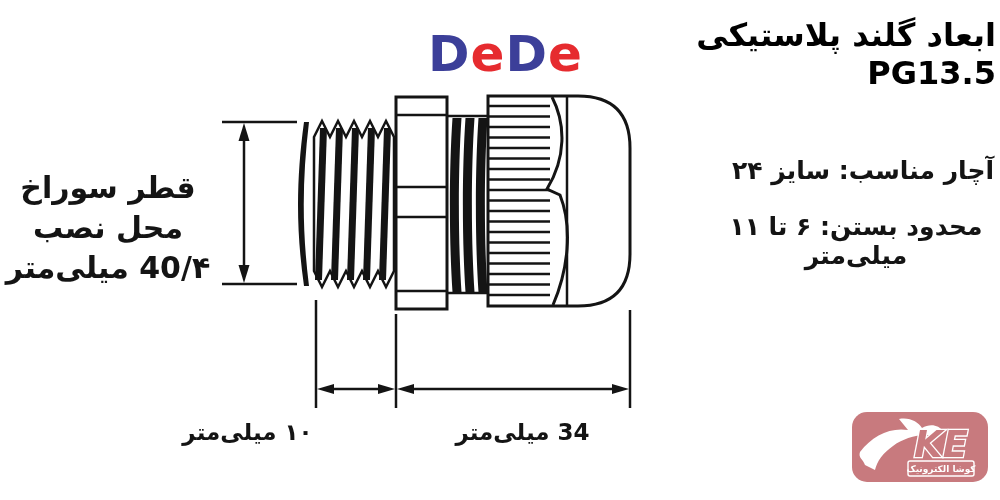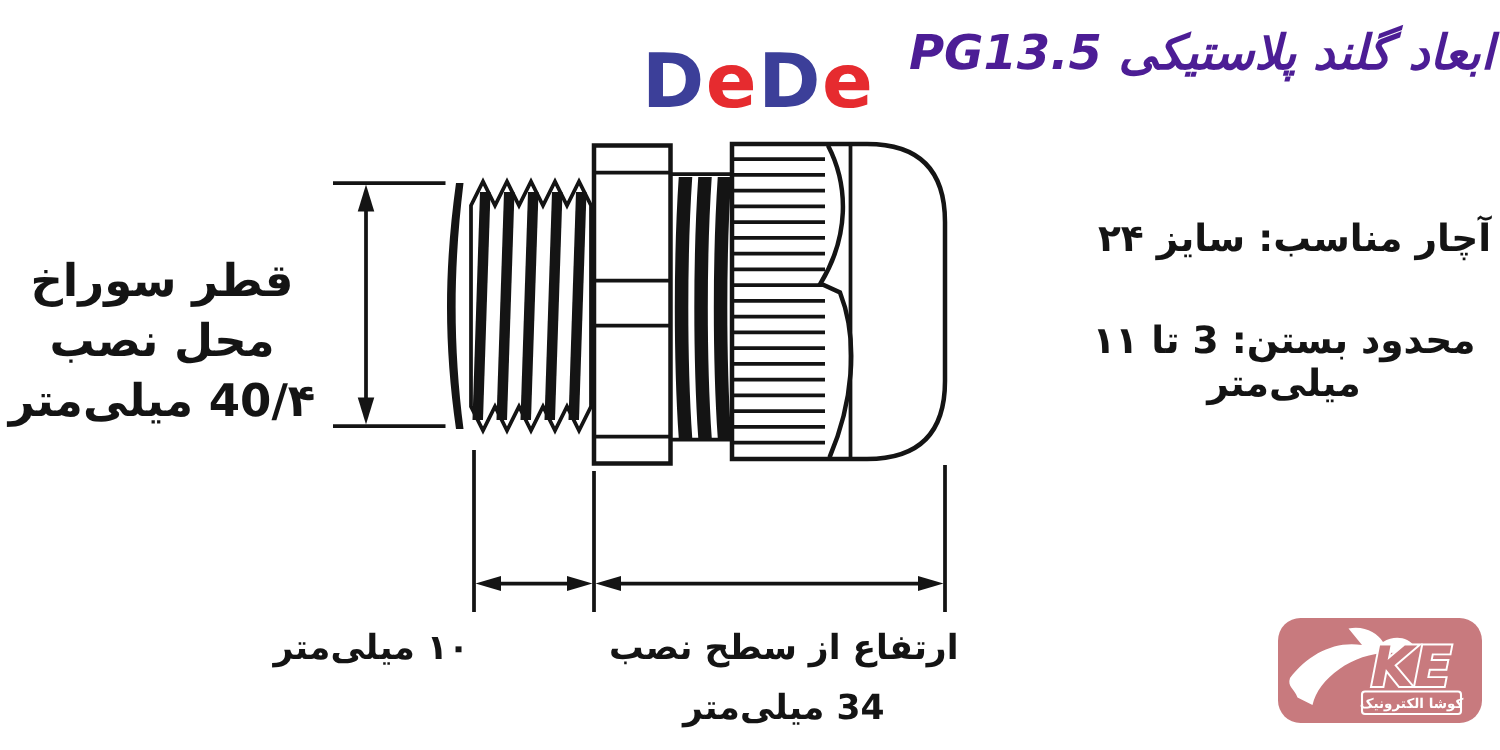--- a/index.html
+++ b/index.html
@@ -5,37 +5,36 @@
   html,body{margin:0;padding:0;}
   body{
     width:1000px;height:500px;position:relative;background:#ffffff;
     font-family:"DejaVu Sans","Liberation Sans",sans-serif;
     overflow:hidden;
   }
   .abs{position:absolute;}
   .title{
     top:16px;right:4px;width:420px;
     direction:rtl;text-align:right;
-    font-size:32px;font-weight:800;color:#4c1d95;
+    font-size:32px;font-weight:800;color:#000000;
     letter-spacing:0px;
-    font-style:italic;
   }
   .brand{
     top:26px;left:416px;width:160px;
     font-size:50px;font-weight:800;text-align:left;
     letter-spacing:1px;line-height:56px;margin-left:12px;
   }
   .brand .b{color:#3c3f99;}
   .brand .r{color:#e62b2f;}
   .fa-label{
     direction:rtl;text-align:center;
     color:#141414;font-weight:700;
   }
   .hole-label{top:168px;left:0px;width:216px;font-size:30px;line-height:40px;}
-  .wrench-label{top:144px;left:730px;width:266px;font-size:25px;}
+  .wrench-label{top:156px;left:730px;width:266px;font-size:25px;}
   .clamp-label{top:212px;left:716px;width:280px;font-size:25px;}
   .thread-space-label{top:412px;left:100px;width:295px;font-size:23px;line-height:40px;}
   .height-label{top:412px;left:400px;width:245px;font-size:23px;line-height:40px;}
   .drawing-svg{top:80px;left:200px;}
   .badge-svg{top:412px;left:852px;}
 </style>
 </head>
 <body>
 
 <div class="abs title">ابعاد گلند پلاستیکی PG13.5</div>
@@ -43,27 +42,26 @@
 <div class="abs brand">
   <span class="b">D</span><span class="r">e</span><span class="b">D</span><span class="r">e</span>
 </div>
 
 <div class="abs fa-label hole-label">
   <div>قطر سوراخ محل نصب</div>
   <div>40/۴ میلی‌متر</div>
 </div>
 
 <div class="abs fa-label wrench-label">آچار مناسب: سایز ۲۴</div>
-<div class="abs fa-label clamp-label">محدود بستن: 3 تا ۱۱ میلی‌متر</div>
+<div class="abs fa-label clamp-label">محدود بستن: ۶ تا ۱۱ میلی‌متر</div>
 
 <div class="abs fa-label thread-space-label">
   <div>۱۰ میلی‌متر</div>
 </div>
 <div class="abs fa-label height-label">
-  <div>ارتفاع از سطح نصب</div>
   <div>34 میلی‌متر</div>
 </div>
 
 <svg class="abs drawing-svg" width="460" height="340" viewBox="200 80 460 340" fill="none" stroke="#141414" stroke-width="2.5" stroke-linecap="butt">
 
   <g>
     <line x1="222" y1="122" x2="297" y2="122"></line>
     <line x1="222" y1="284" x2="297" y2="284"></line>
     <line x1="244" y1="136" x2="244" y2="270"></line>
     <polygon points="244,123 238.5,141 249.5,141" fill="#141414" stroke="none"></polygon>

